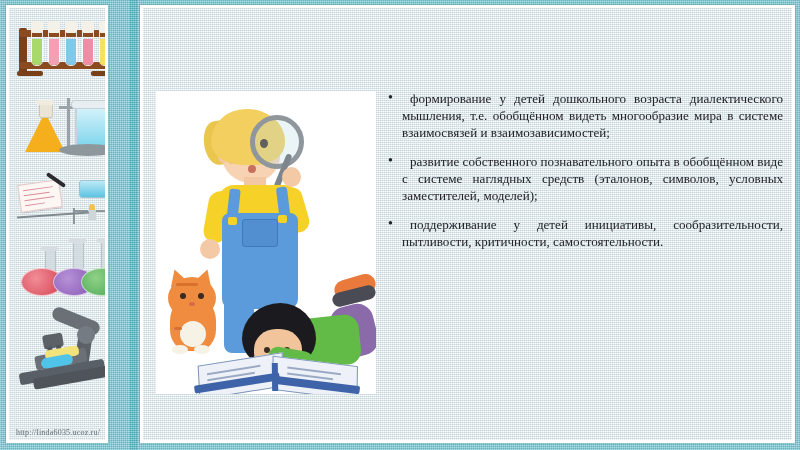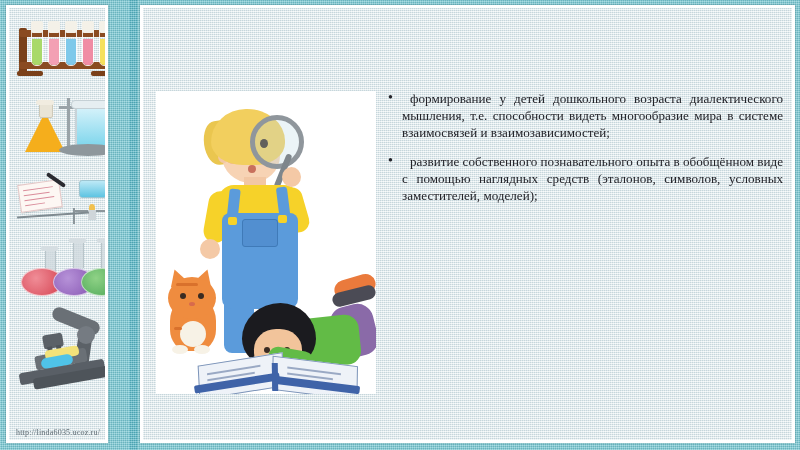--- a/index.html
+++ b/index.html
@@ -475,18 +475,19 @@
           <i class="bl" style="left:14px; top:14px; width:46px;"></i>
           <i class="bl" style="left:14px; top:20px; width:52px;"></i>
         </div>
         <div class="ill book-edge-l"></div>
         <div class="ill book-edge-r"></div>
         <div class="ill book-spine"></div>
       </div>
     </div>
 
     <div class="bullets">
-      <div class="bullet-item">формирование у детей дошкольного возраста диалектического мышления, т.е. способности видеть многообразие мира в системе взаимосвязей и взаимозависимостей;</div>
-      <div class="bullet-item">развитие собственного познавательного опыта в обобщённом виде с помощью наглядных средств (эталонов, символов, условных заместителей, моделей);</div>
+      <div class="bullet-item">формирование у детей дошкольного возраста диалектического мышления, т.е. обобщённом видеть многообразие мира в системе взаимосвязей и взаимозависимостей;</div>
+      <div class="bullet-item">развитие собственного познавательного опыта в обобщённом виде с системе наглядных средств (эталонов, символов, условных заместителей, моделей);</div>
+      <div class="bullet-item">поддерживание у детей инициативы, сообразительности, пытливости, критичности, самостоятельности.</div>
     </div>
 
   </div>
 </div>
 
 </body></html>

